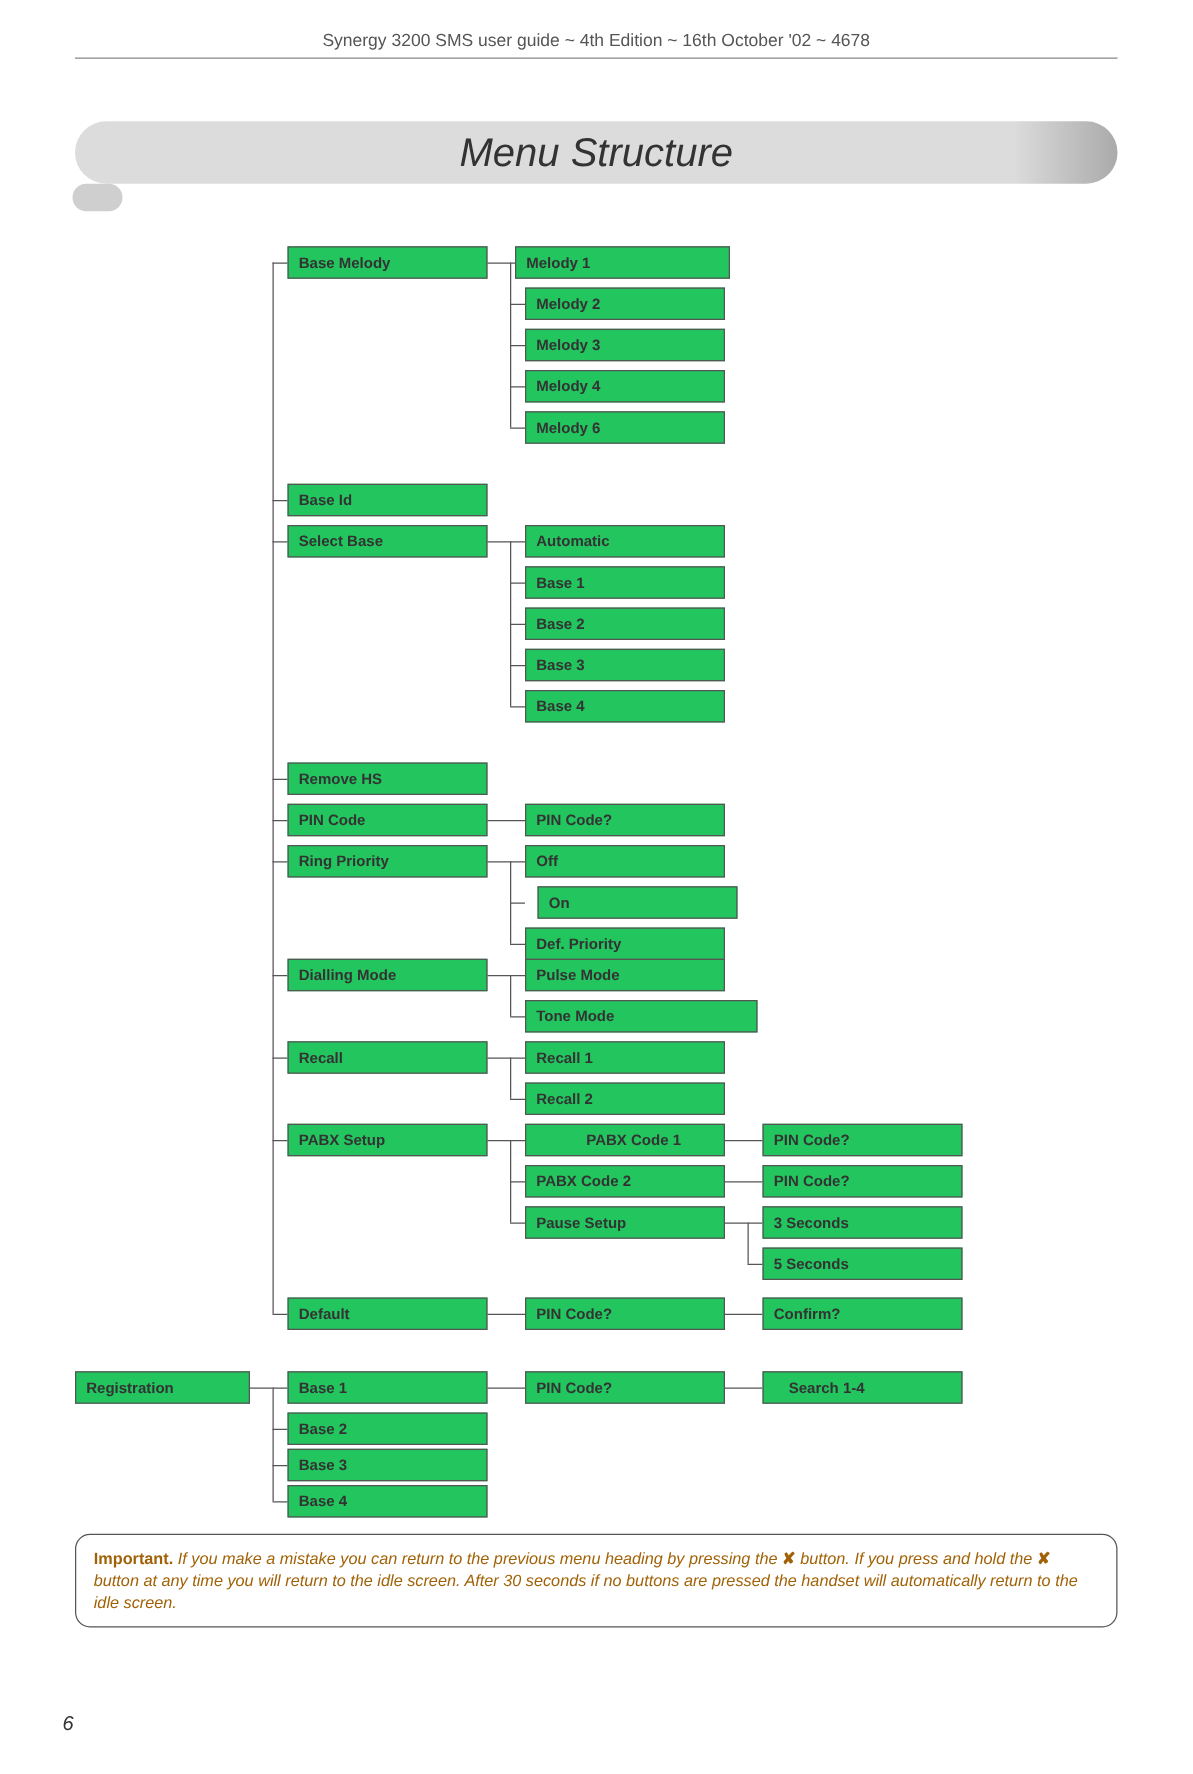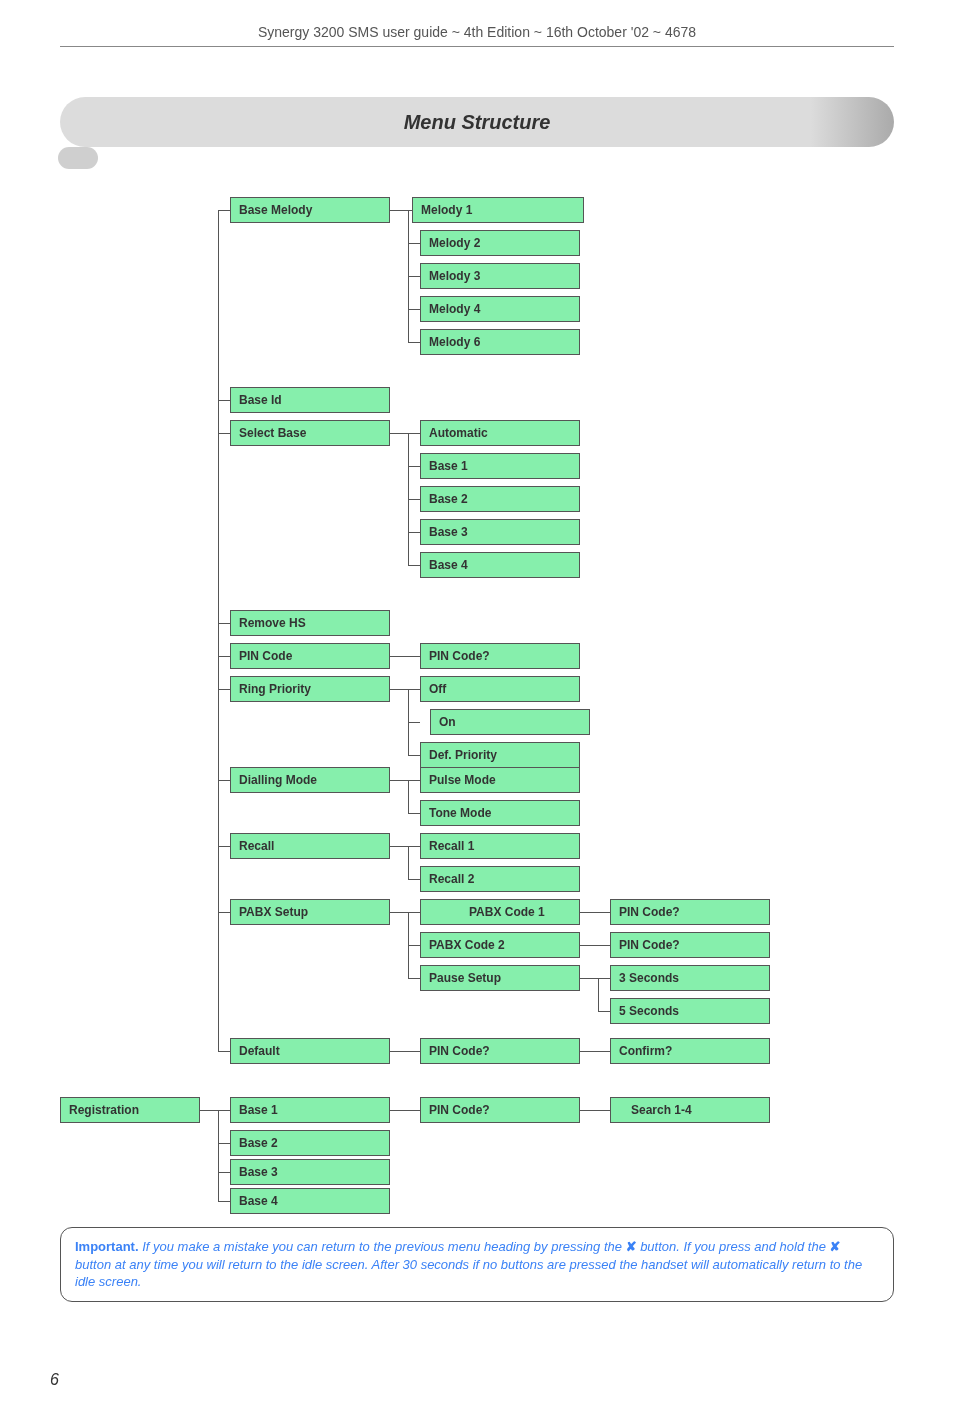--- a/index.html
+++ b/index.html
@@ -39,32 +39,32 @@
     position: absolute;
     left: -2px;
     bottom: -22px;
     width: 40px;
     height: 22px;
     background: #cfcfcf;
     border-radius: 20px;
   }
   .title-text {
     font-style: italic;
-    font-weight: bold;
-    font-size: 20px;
+    font-weight: normal;
+    font-size: 32px;
     color: #333;
   }
   .diagram {
     position: relative;
     margin: 0 60px;
     height: 1000px;
   }
   .box {
     position: absolute;
-    background: #86efac;
+    background: #22c55e;
     border: 1px solid #555;
     font-weight: bold;
     font-size: 12px;
     color: #333;
     padding: 5px 8px;
     display: flex;
     align-items: center;
     height: 26px;
   }
   .line {
@@ -73,21 +73,21 @@
   }
   .hline { height: 1px; }
   .vline { width: 1px; }
   .important-box {
     margin: 30px 60px 12px 60px;
     border: 1px solid #555;
     border-radius: 12px;
     padding: 10px 14px;
     font-size: 13px;
     line-height: 1.35;
-    color: #3b82f6;
+    color: #a16207;
   }
   .important-box strong { font-weight: bold; }
   .important-box em { font-style: italic; }
   .xicon { font-weight: bold; font-style: normal; }
   .page-num {
     position: absolute;
     left: 50px;
     bottom: 30px;
     font-style: italic;
     font-size: 16px;
@@ -185,21 +185,21 @@
   <div class="box" style="left:360px; top:322px; width:160px;">Base 3</div>
   <div class="box" style="left:360px; top:355px; width:160px;">Base 4</div>
 
   <div class="box" style="left:360px; top:446px; width:160px;">PIN Code?</div>
 
   <div class="box" style="left:360px; top:479px; width:160px;">Off</div>
   <div class="box" style="left:370px; top:512px; width:160px;">On</div>
   <div class="box" style="left:360px; top:545px; width:160px;">Def. Priority</div>
 
   <div class="box" style="left:360px; top:570px; width:160px;">Pulse Mode</div>
-  <div class="box" style="left:360px; top:603px; width:160px;">Tone Mode</div>
+  <div class="box" style="left:360px; top:603px; width:186px;">Tone Mode</div>
 
   <div class="box" style="left:360px; top:636px; width:160px;">Recall 1</div>
   <div class="box" style="left:360px; top:669px; width:160px;">Recall 2</div>
 
   <div class="box" style="left:360px; top:702px; width:160px;padding-left:48px;">PABX Code 1</div>
   <div class="box" style="left:360px; top:735px; width:160px;">PABX Code 2</div>
   <div class="box" style="left:360px; top:768px; width:160px;">Pause Setup</div>
 
   <div class="box" style="left:360px; top:841px; width:160px;">PIN Code?</div>
 

